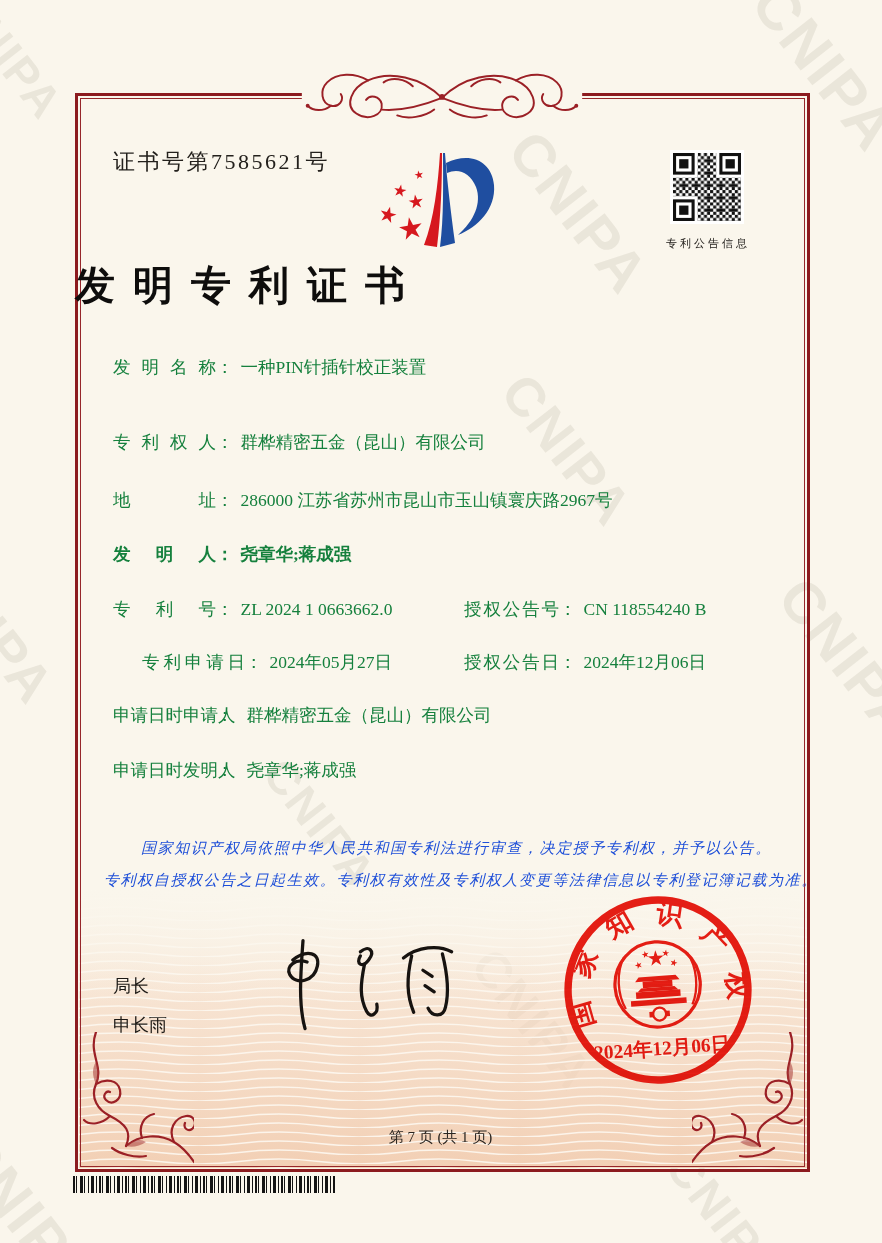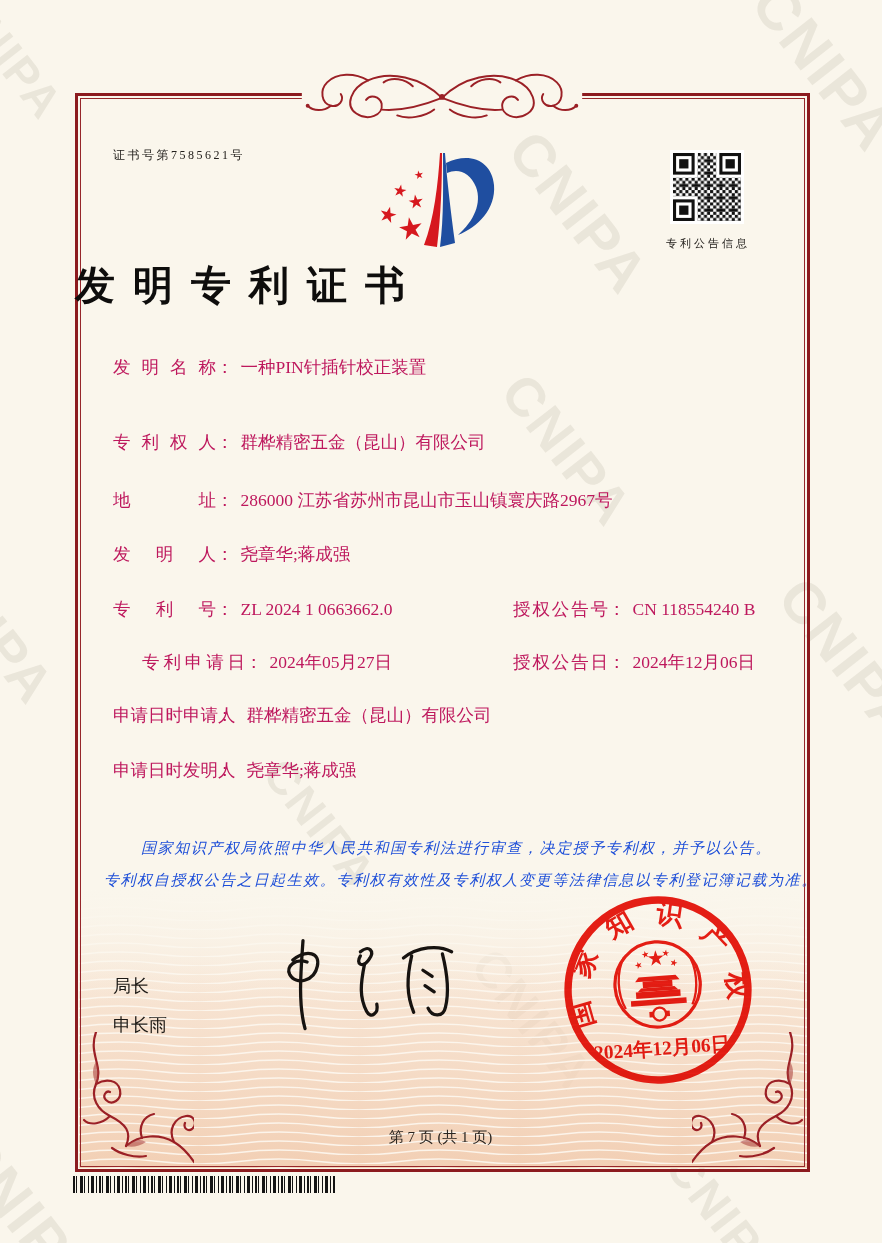--- a/index.html
+++ b/index.html
@@ -19,28 +19,28 @@
   .guilloche{position:absolute;left:79px;top:885px;width:730px;height:283px;z-index:1;}
   .frame{
     position:absolute;left:75px;top:93px;width:729px;height:1073px;
     border:3px solid #8c1b1f;z-index:2;
   }
   .frame-inner{position:absolute;left:2px;top:2px;right:2px;bottom:2px;border:1px solid #96262a;}
   .orn-top{position:absolute;left:296px;top:64px;width:292px;height:62px;z-index:3;}
   .orn-corner{position:absolute;width:112px;height:132px;z-index:3;}
   .orn-bl{left:82px;top:1032px;}
   .orn-br{left:692px;top:1032px;transform:scaleX(-1);}
-  .cert-no{position:absolute;left:113px;top:147px;font-size:12px;letter-spacing:2.5px;z-index:4;color:#23201c;}
+  .cert-no{position:absolute;left:113px;top:147px;font-size:22px;letter-spacing:2.5px;z-index:4;color:#23201c;}
   .logo{position:absolute;left:372px;top:144px;width:140px;height:112px;z-index:4;}
   .qr-box{position:absolute;left:670px;top:150px;width:74px;height:74px;background:#fff;padding:3px;box-sizing:border-box;z-index:4;}
   .qr-label{position:absolute;left:648px;top:236px;width:120px;text-align:center;font-size:11px;letter-spacing:3px;z-index:4;color:#23201c;}
   .title{position:absolute;left:75px;top:258px;width:601px;text-align:left;z-index:4;}
   .title span{font-size:40px;font-weight:bold;letter-spacing:18px;margin-right:-18px;color:#0e0d0c;}
-  .row{position:absolute;left:113px;font-size:17.5px;white-space:nowrap;z-index:4;color:#be185d;}
-  .row.rcol{left:513px;}
+  .row{position:absolute;left:113px;font-size:17.5px;white-space:nowrap;z-index:4;color:#15803d;}
+  .row.rcol{left:464px;}
   .lbl{display:inline-block;width:103px;text-align:justify;text-align-last:justify;}
   .lbl.w5{width:95px;}
   .val{margin-left:7px;}
   .val.sp{margin-left:13px;}
   .statement{position:absolute;font-size:15px;letter-spacing:1.6px;font-style:italic;z-index:4;color:#1d4ed8;white-space:nowrap;}
   .director{position:absolute;left:113px;z-index:4;font-family:"Liberation Sans","DejaVu Sans",sans-serif;font-size:18px;color:#1c1915;z-index:4;}
   .signature{position:absolute;left:262px;top:928px;width:205px;height:105px;z-index:4;}
   .seal{position:absolute;left:556px;top:888px;width:204px;height:204px;z-index:5;mix-blend-mode:multiply;opacity:0.96;transform:rotate(-4deg);}
   .footer{position:absolute;left:75px;top:1128px;width:731px;text-align:center;font-size:15px;z-index:4;color:#2a2520;}
   .barcode{
@@ -200,21 +200,21 @@
 
 <div class="row" style="top:355px;">
   <span class="lbl">发明名称</span><span>：</span><span class="val">一种PIN针插针校正装置</span>
 </div>
 <div class="row" style="top:430px;">
   <span class="lbl">专利权人</span><span>：</span><span class="val">群桦精密五金（昆山）有限公司</span>
 </div>
 <div class="row" style="top:488px;">
   <span class="lbl">地址</span><span>：</span><span class="val">286000 江苏省苏州市昆山市玉山镇寰庆路2967号</span>
 </div>
-<div class="row" style="top:542px;">
+<div class="row" style="top:542px;font-weight:bold;">
   <span class="lbl">发明人</span><span>：</span><span class="val">尧章华;蒋成强</span>
 </div>
 <div class="row" style="top:597px;">
   <span class="lbl">专利号</span><span>：</span><span class="val">ZL 2024 1 0663662.0</span>
 </div>
 <div class="row rcol" style="top:597px;">
   <span class="lbl w5">授权公告号</span><span>：</span><span class="val">CN 118554240 B</span>
 </div>
 <div class="row" style="top:650px;margin-left:29px;">
   <span class="lbl">专利申请日</span><span>：</span><span class="val">2024年05月27日</span>

